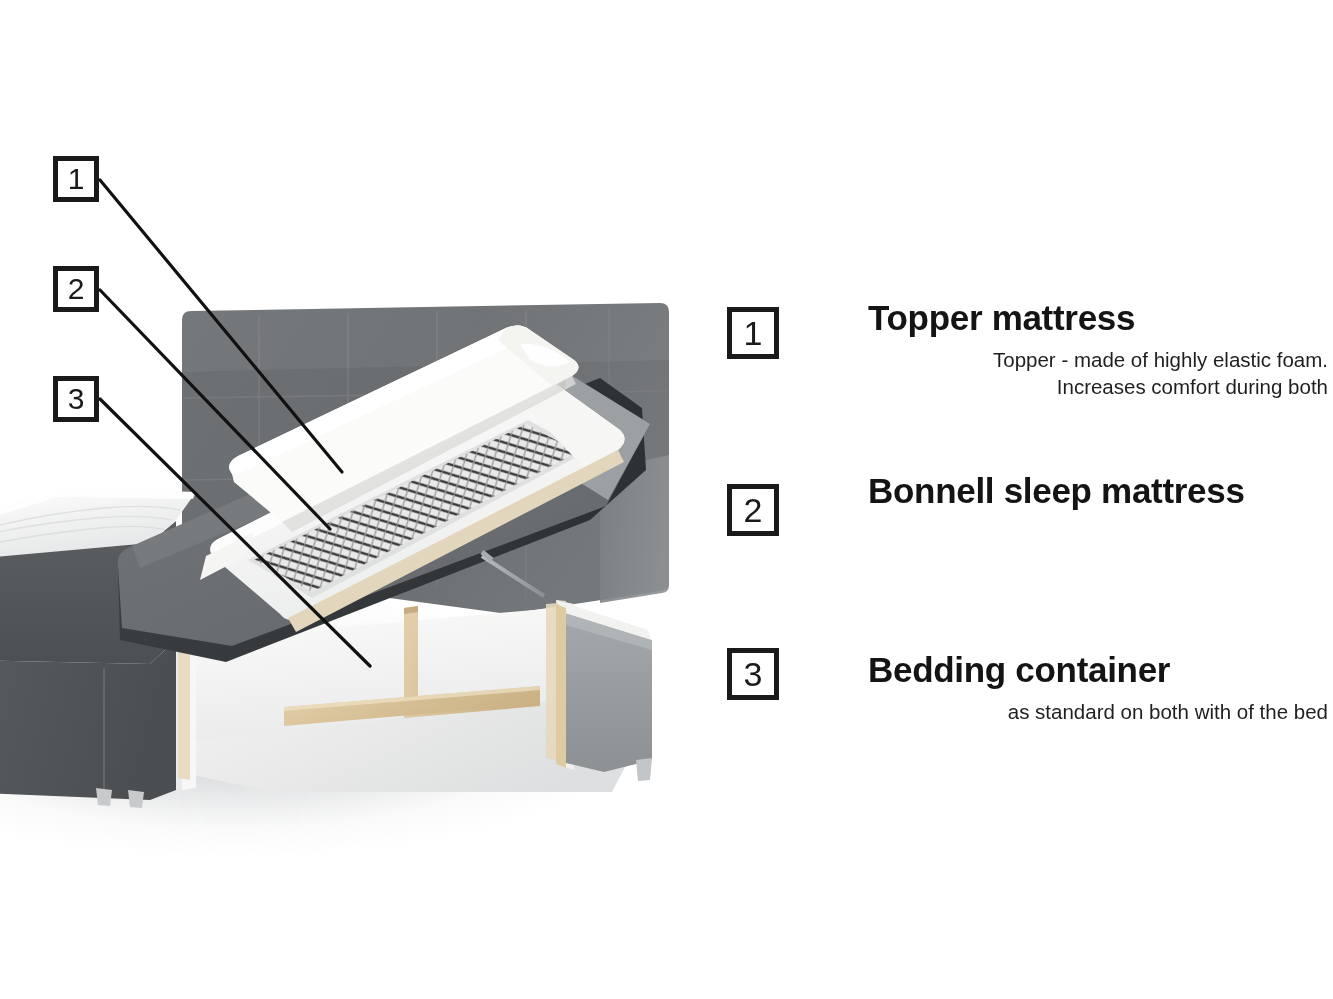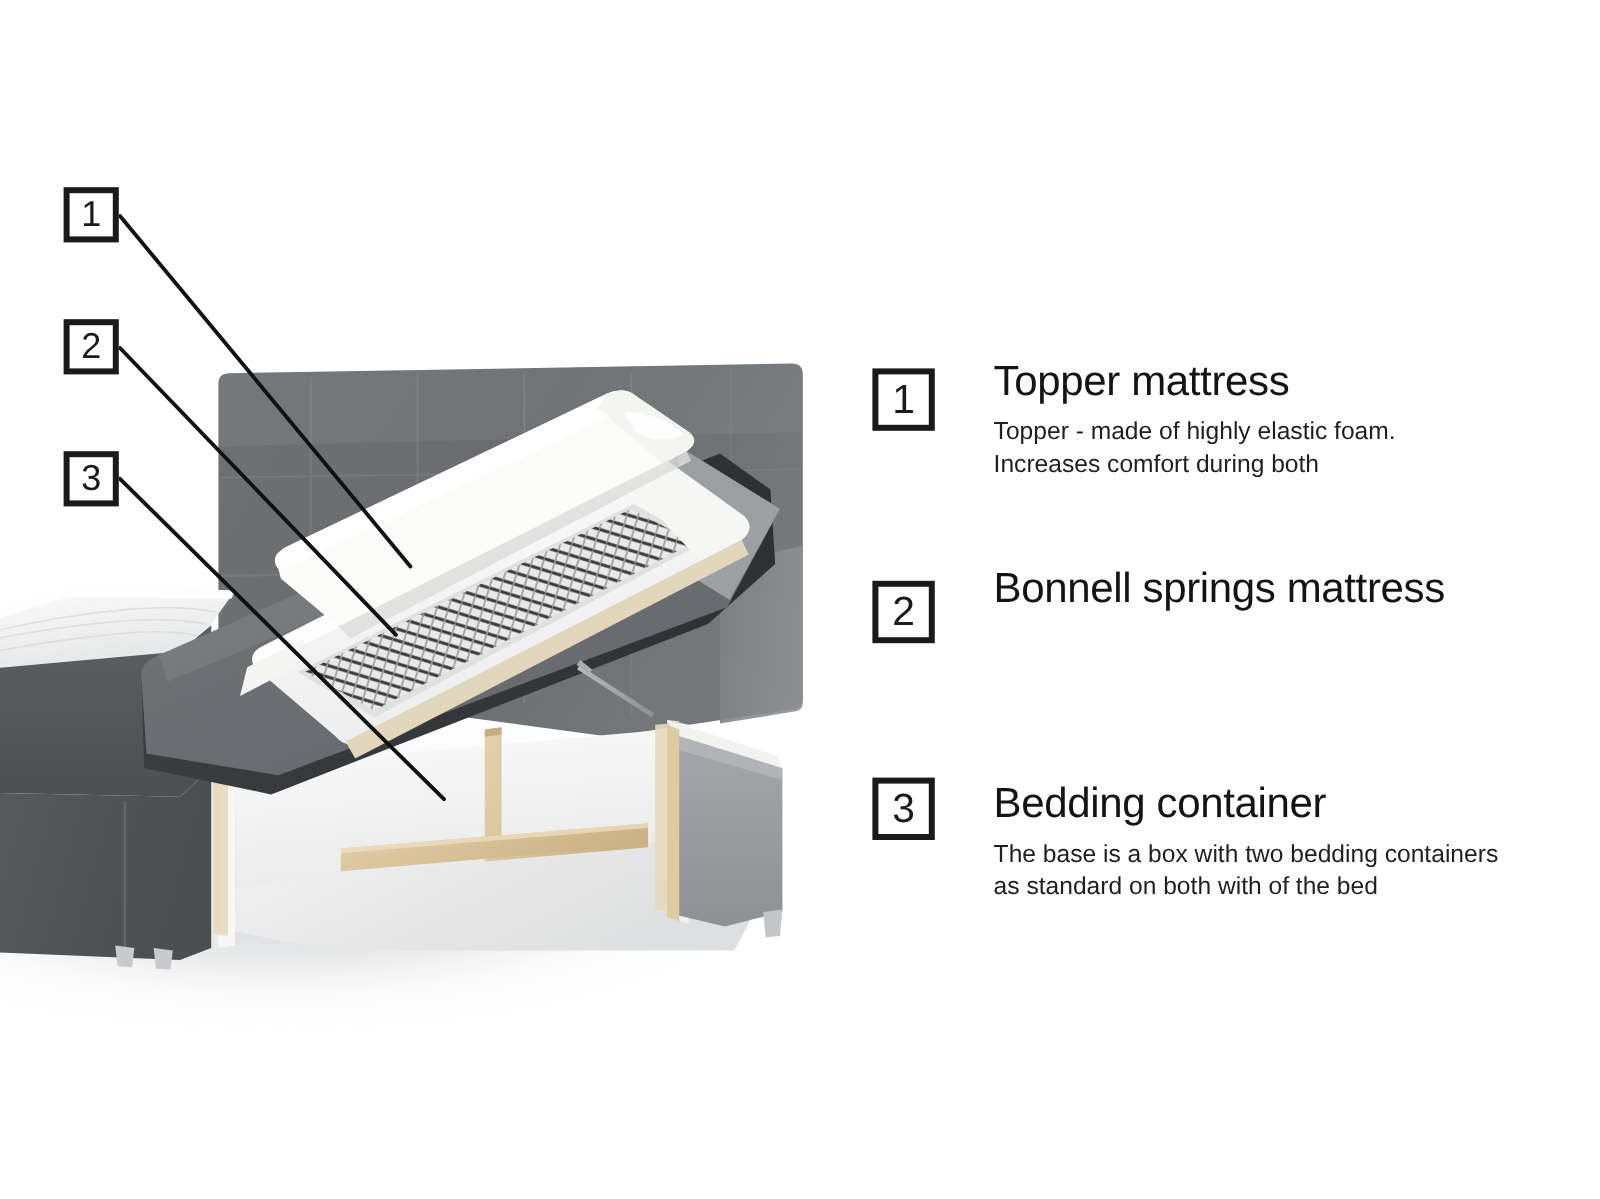--- a/index.html
+++ b/index.html
@@ -79,34 +79,35 @@
     position: absolute;
     left: 828px;
     width: 500px;
   }
   #legend-1 { top: 300px; }
   #legend-2 { top: 473px; }
   #legend-3 { top: 652px; }
 
   .legend-title {
     font-size: 35px;
-    font-weight: normal;
+    font-weight: bold;
     color: #141414;
     line-height: 1.05;
     letter-spacing: -0.3px;
     white-space: nowrap;
+    margin-left: 40px;
   }
   .legend-desc {
     margin-top: 9px;
     font-size: 20.5px;
     font-weight: 400;
     color: #1f1f1f;
     line-height: 1.33;
   }
-  .legend-desc span { display: block; white-space: nowrap; }
+  .legend-desc span { display: block; white-space: nowrap; text-align: right; }
 </style>
 </head>
 <body>
 
 <div class="page">
 
   <div class="illustration">
 
     <div class="floor-shadow"></div>
 
@@ -306,25 +307,24 @@
   <div class="legend-item" id="legend-1">
     <div class="legend-title">Topper mattress</div>
     <div class="legend-desc">
       <span>Topper - made of highly elastic foam.</span>
       <span>Increases comfort during both</span>
     </div>
   </div>
 
   <div class="num-box right" id="numbox-right-2">2</div>
   <div class="legend-item" id="legend-2">
-    <div class="legend-title">Bonnell springs mattress</div>
+    <div class="legend-title">Bonnell sleep mattress</div>
   </div>
 
   <div class="num-box right" id="numbox-right-3">3</div>
   <div class="legend-item" id="legend-3">
     <div class="legend-title">Bedding container</div>
     <div class="legend-desc">
-      <span>The base is a box with two bedding containers</span>
       <span>as standard on both with of the bed</span>
     </div>
   </div>
 
 </div>
 
 </body></html>

